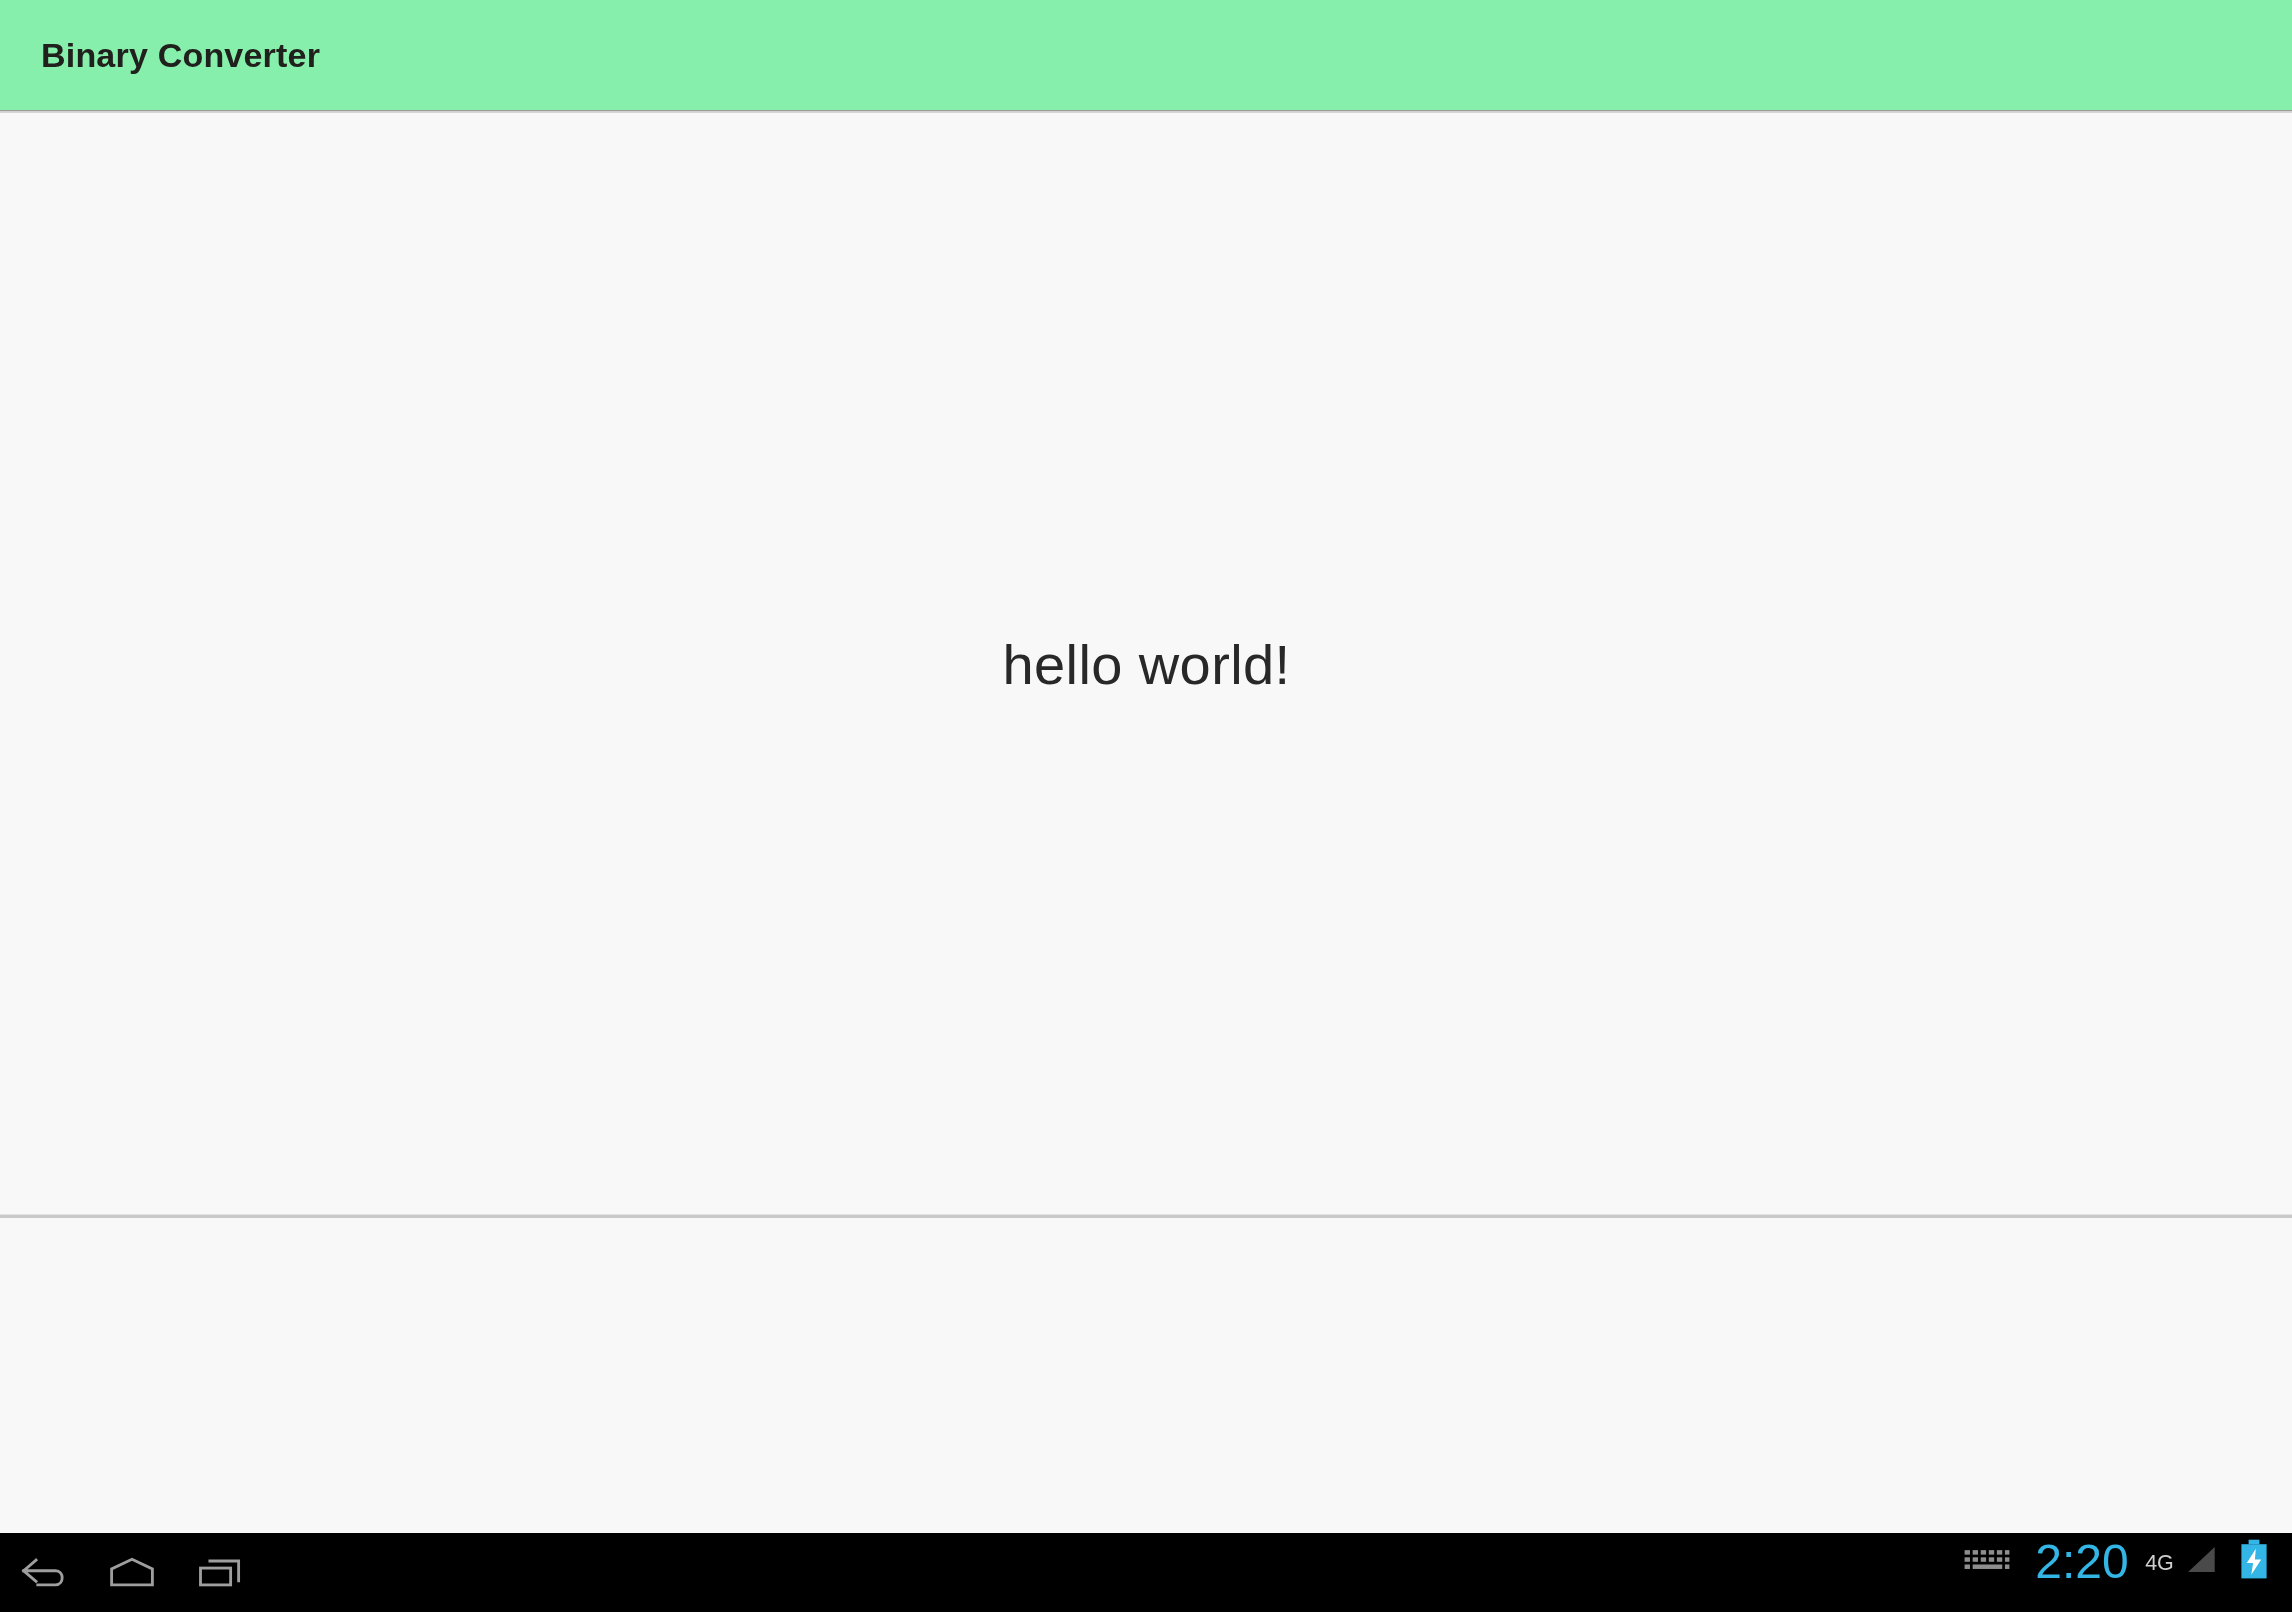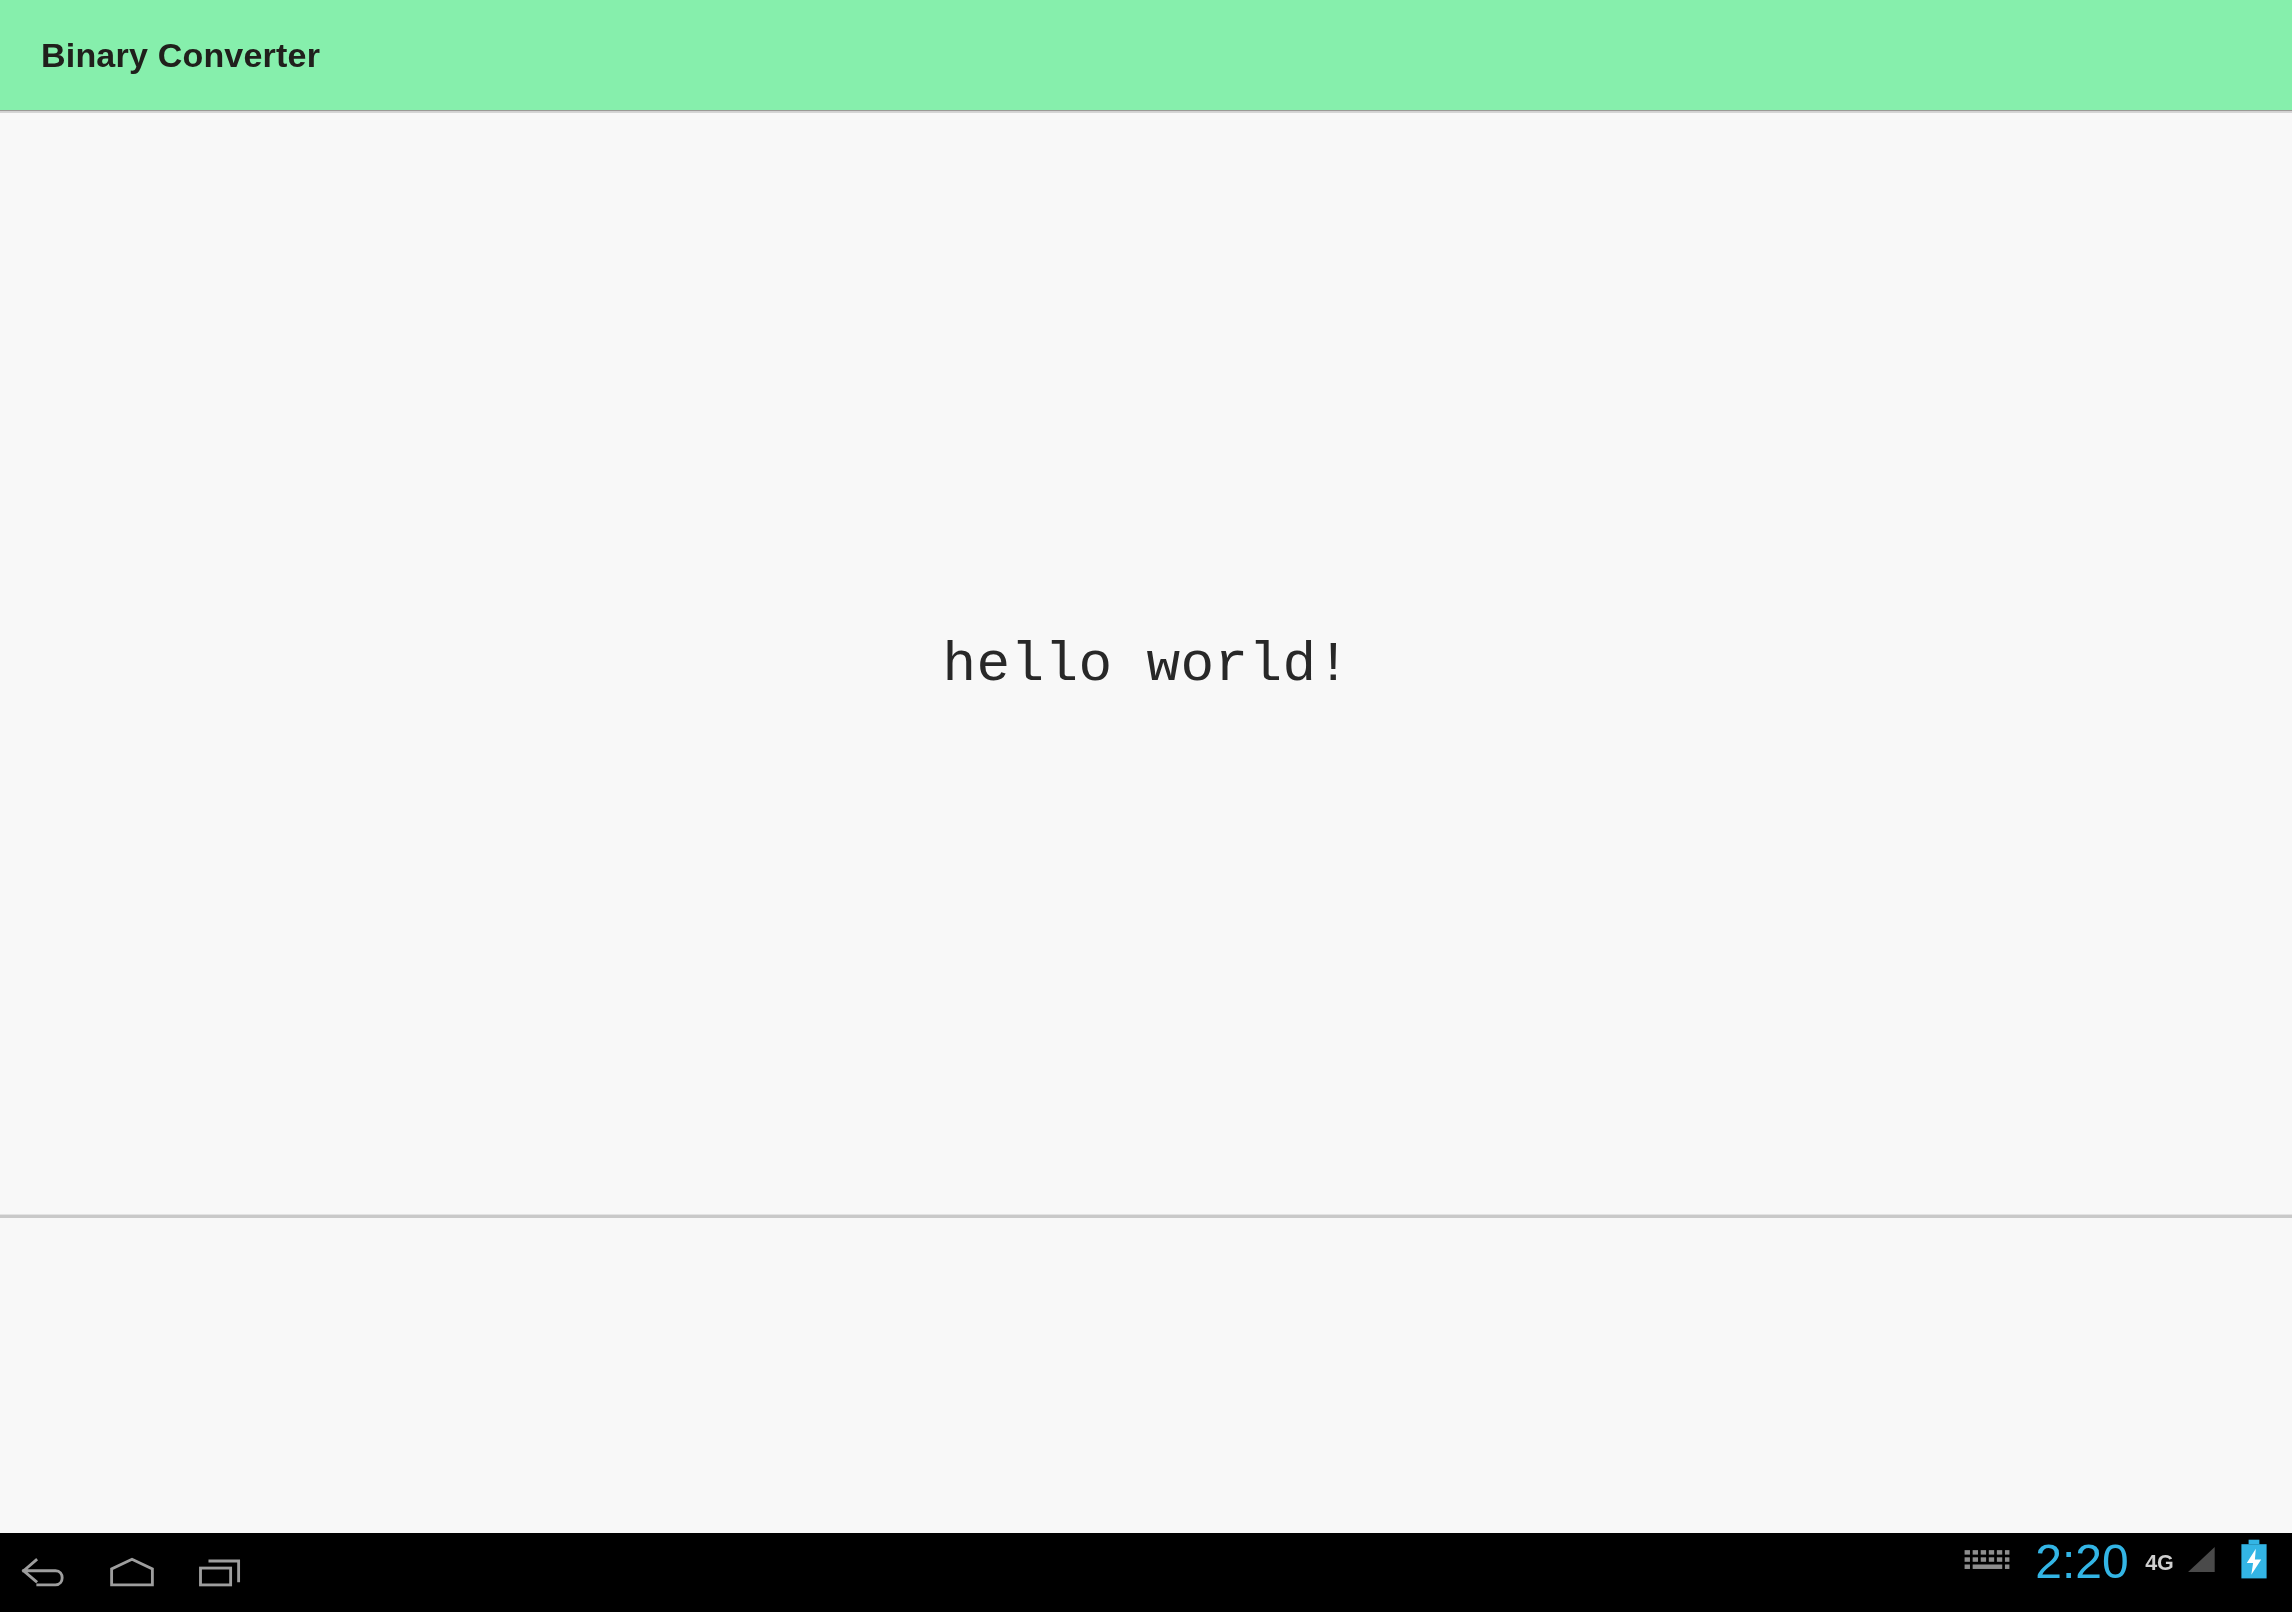--- a/index.html
+++ b/index.html
@@ -54,21 +54,20 @@
   }
 
   
   .content {
     position: absolute;
     left: 0;
     top: 113px;
     width: 2293px;
     height: 1103px;
     background: #f8f8f8;
-    font-family: Liberation Mono, monospace;
   }
   .display-text {
     position: absolute;
     left: 0;
     top: 0;
     width: 2293px;
     height: 1103px;
     display: flex;
     align-items: center;
     justify-content: center;
@@ -145,21 +144,21 @@
     color: #33b5e5;
     font-size: 48px;
     font-weight: normal;
     letter-spacing: 0px;
     padding: 0 12.5px 0 9px;
     line-height: 79px;
   }
   .net-label {
     color: #cfcfcf;
     font-size: 21.5px;
-    font-weight: bold;
+    font-weight: normal;
     line-height: 1;
     align-self: flex-start;
     margin-top: 19.7px;
     margin-right: 1.8px;
   }
   .signal-icon { width: 41px; height: 79px; }
   .battery-icon { width: 47px; height: 79px; margin-left: 5.4px; }
 </style>
 </head>
 <body>

